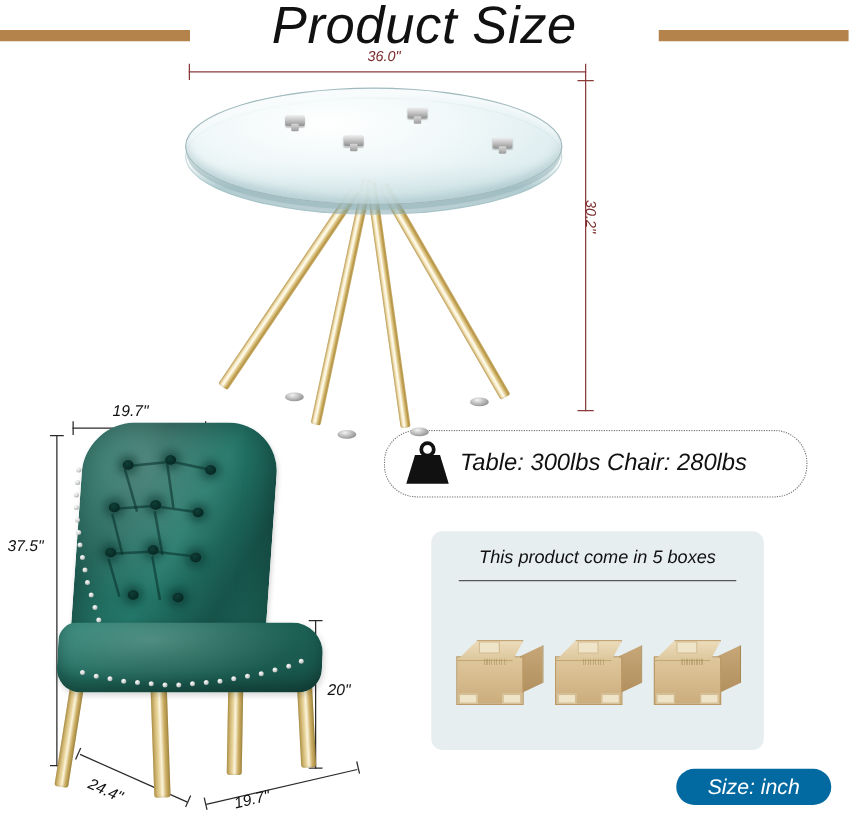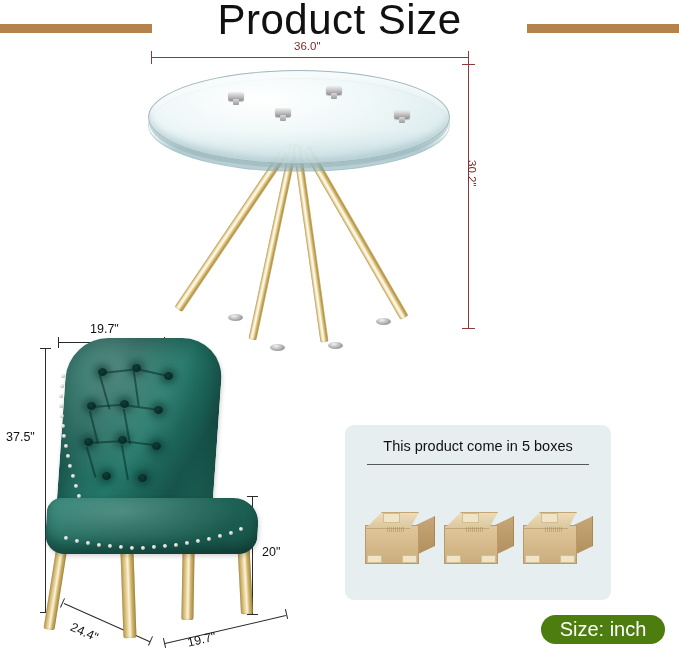--- a/index.html
+++ b/index.html
@@ -2,21 +2,21 @@
 <html><head>
 <meta charset="utf-8">
 <title>Product Size</title>
 <style>
   html,body{margin:0;padding:0;background:#fff;}
   body{
     font-family:"Liberation Sans", sans-serif;
     width:679px;height:652px;position:relative;overflow:hidden;
     color:#111;
   }
-  .stage{position:absolute;left:0;top:0;width:679px;height:652px;}
+  .stage{position:absolute;left:0;top:0;width:679px;height:652px;font-style:italic;}
 
   
   .title{
     position:absolute;left:0;top:-3px;width:679px;text-align:center;
     font-size:42px;font-weight:400;letter-spacing:.5px;color:#111;
     line-height:46px;
   }
   .rule{position:absolute;height:9px;background:#B4824B;top:24px;}
   .rule.left{left:0;width:152px;}
   .rule.right{right:0;width:152px;}
@@ -121,21 +121,21 @@
   .cbox .tape2{position:absolute;left:6px;top:52px;width:13px;height:6px;
     background:#efe3c8;border:1px solid #d3bd92;}
   .cbox .tape3{position:absolute;left:41px;top:52px;width:13px;height:6px;
     background:#efe3c8;border:1px solid #d3bd92;}
   .cbox .lbl{position:absolute;left:26px;top:24px;width:18px;height:5px;
     background:repeating-linear-gradient(90deg,#a98f60 0 1px,transparent 1px 2px);opacity:.55;}
 
   
   .badge{
     position:absolute;left:541px;top:615px;width:124px;height:29px;
-    background:#4d7c0f;border-radius:15px;color:#fff;font-size:20px;
+    background:#0369a1;border-radius:15px;color:#fff;font-size:17px;
     display:flex;align-items:center;justify-content:center;
   }
 </style>
 </head>
 <body>
 
 <div class="stage">
 
   <div class="rule left"></div>
   <div class="rule right"></div>
@@ -266,20 +266,29 @@
   <div class="bline" style="left:64px;top:603px;width:94px;height:1.2px;transform:rotate(24deg);transform-origin:left center;"></div>
   <div class="tick" style="left:62px;top:598px;width:1.2px;height:10px;transform:rotate(24deg);"></div>
   <div class="tick" style="left:150px;top:636px;width:1.2px;height:10px;transform:rotate(24deg);"></div>
   <div class="dimlbl" style="left:74px;top:620px;transform:rotate(24deg);transform-origin:left top;">24.4"</div>
 
   <div class="bline" style="left:165px;top:643px;width:124px;height:1.2px;transform:rotate(-13deg);transform-origin:left center;"></div>
   <div class="tick" style="left:164px;top:638px;width:1.2px;height:10px;transform:rotate(-13deg);"></div>
   <div class="tick" style="left:286px;top:609px;width:1.2px;height:10px;transform:rotate(-13deg);"></div>
   <div class="dimlbl" style="left:186px;top:636px;transform:rotate(-13deg);transform-origin:left top;">19.7"</div>
 
+  <div class="cap">
+    <span class="wicon">
+      <svg viewBox="0 0 44 38" width="44" height="38" aria-hidden="true">
+        <circle cx="22" cy="7.5" r="5" fill="none" stroke="#111" stroke-width="3"></circle>
+        <path d="M12 12 H32 L39 35 H5 Z" fill="#111"></path>
+      </svg>
+    </span>
+    <span class="captxt">Table: 300lbs  Chair: 280lbs</span>
+  </div>
 
   <div class="pkg">
     <div class="l1">This product come in 5 boxes</div>
     <div class="div"></div>
 
     <div class="boxrow">
       <div class="cbox" style="left:8px;">
         <div class="side"></div>
         <div class="front"></div>
         <div class="topf"></div>

